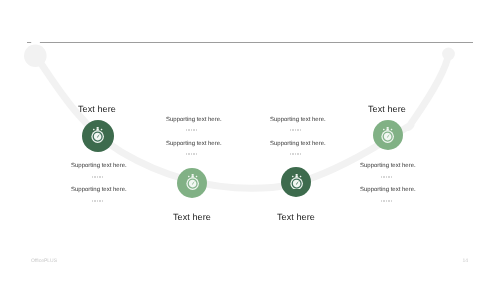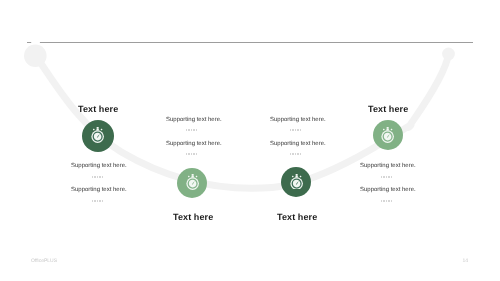--- a/index.html
+++ b/index.html
@@ -3,21 +3,21 @@
 <meta charset="utf-8">
 <style>
   html,body{margin:0;padding:0;}
   body{width:500px;height:281px;background:#ffffff;font-family:"Liberation Sans",sans-serif;overflow:hidden;
        -webkit-font-smoothing:antialiased;text-rendering:geometricPrecision;}
   .slide{position:relative;width:500px;height:281px;background:#fff;}
   .topline{position:absolute;left:27.2px;top:42px;width:445.5px;height:0.9px;background:#9d9d9d;}
   .curve{position:absolute;left:0;top:0;width:500px;height:281px;}
   .node{position:absolute;border-radius:50%;display:flex;align-items:center;justify-content:center;}
   .ico{width:13.3px;height:15.9px;display:block;position:relative;top:-0.75px;}
-  .title{position:absolute;font-weight:bold;font-size:9px;color:#1a1a1a;white-space:nowrap;letter-spacing:0.1px;text-align:right;}
+  .title{position:absolute;font-weight:normal;font-size:9px;color:#1a1a1a;white-space:nowrap;letter-spacing:0.1px;text-align:right;}
   .sup{position:absolute;font-size:6px;color:#353535;white-space:nowrap;}
   .tiny{position:absolute;font-size:3.2px;line-height:3.2px;color:transparent;white-space:nowrap;
         width:12.2px;height:2px;
         background-image:repeating-linear-gradient(to right,#d6d6d6 0,#d6d6d6 1.3px,transparent 1.3px,transparent 2.45px);}
   .footer{position:absolute;left:31px;top:258px;font-size:5px;color:#c9c9c9;}
   .pagenum{position:absolute;left:462.5px;top:257.5px;font-size:5px;color:#c9c9c9;}
 </style>
 </head>
 <body>
 

